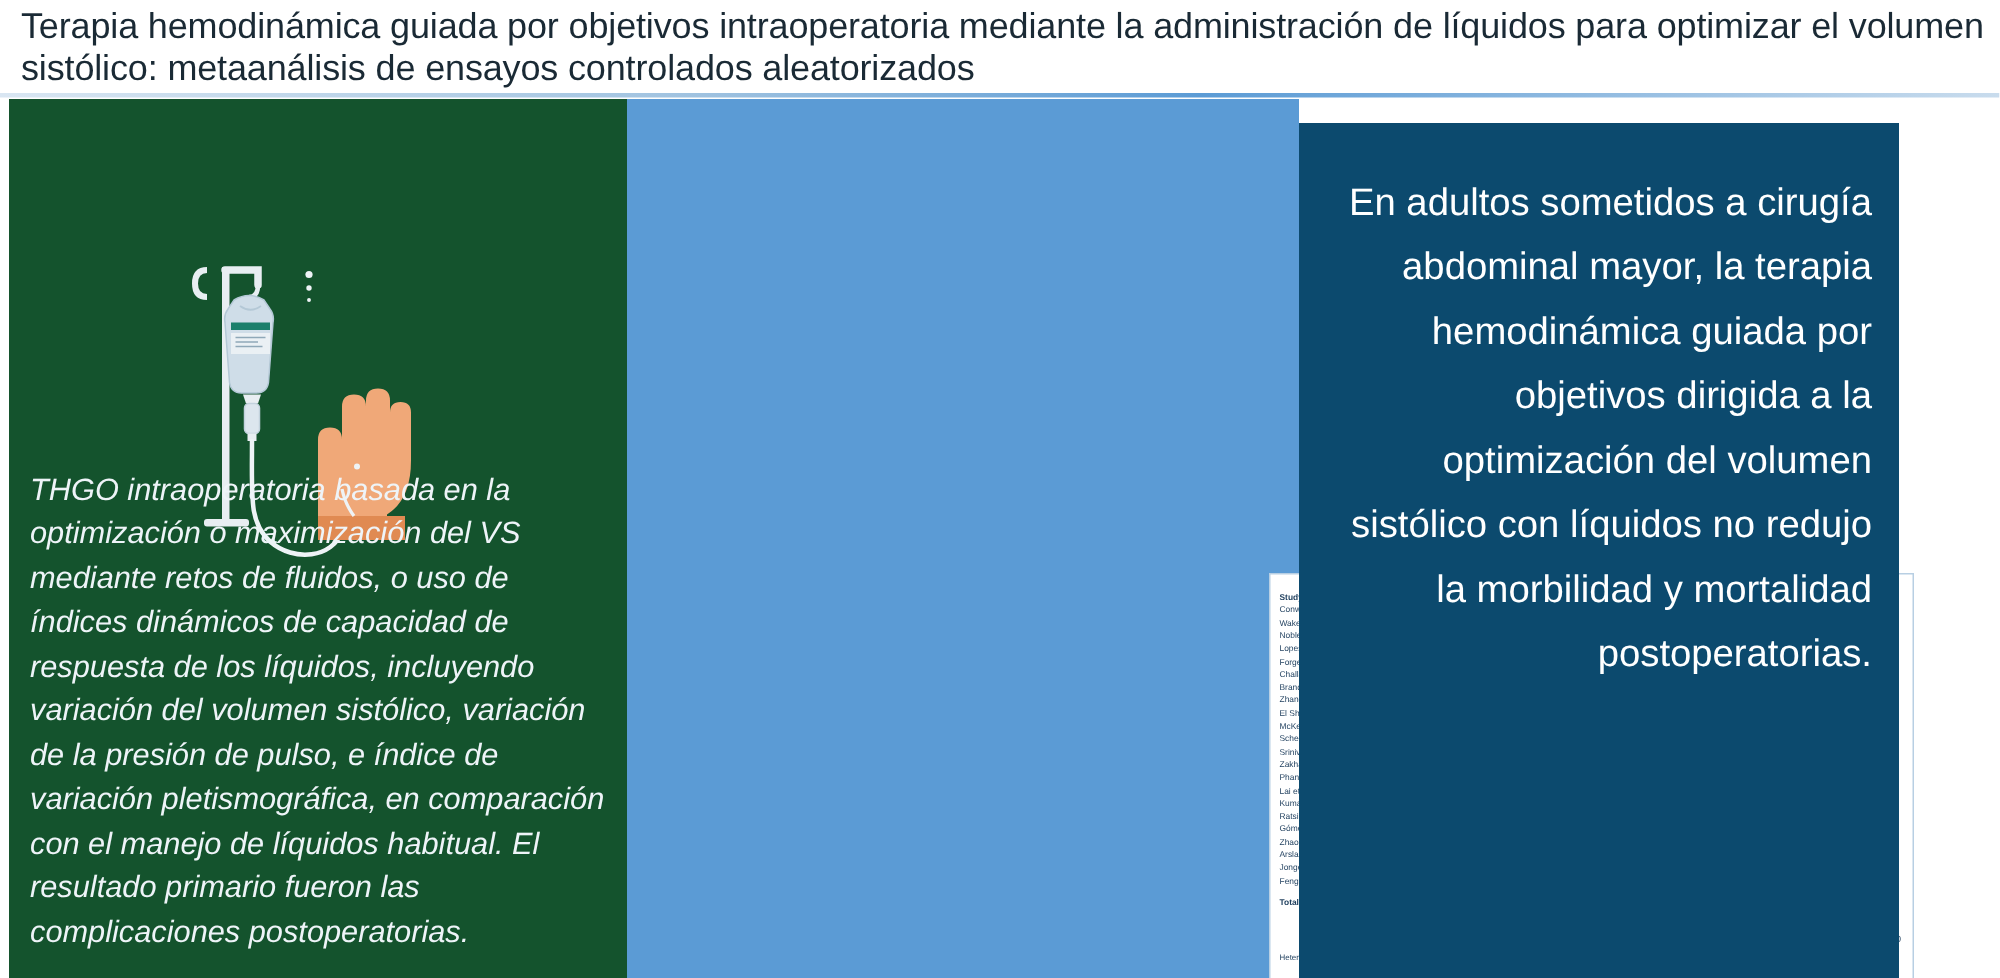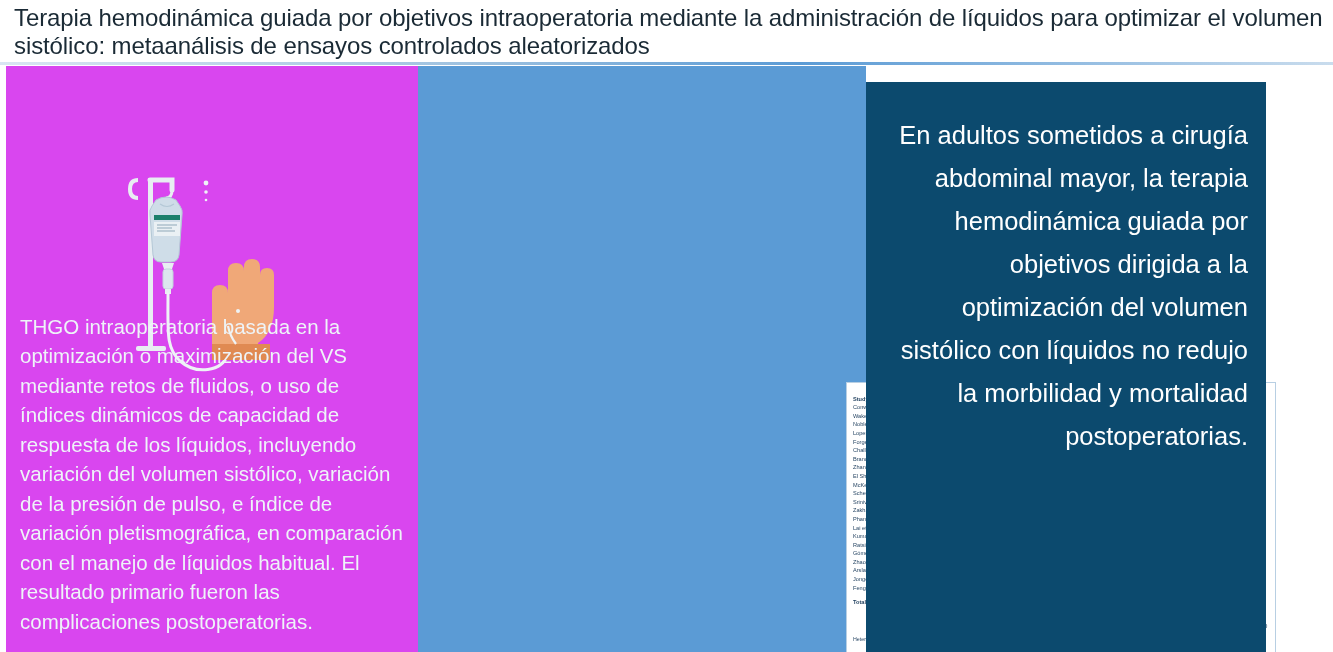--- a/index.html
+++ b/index.html
@@ -18,21 +18,21 @@
     letter-spacing:-0.1px;
   }
   .title-rule{
     position:absolute;left:0;top:62px;width:1333px;height:3px;
     background:linear-gradient(to right,#d9e6f2 0%,#9fc2e0 35%,#5b9bd5 60%,#c9dced 100%);
   }
 
   
   .panels{position:absolute;left:0;top:66px;width:1333px;height:586px;}
   .panel{position:absolute;top:0;height:586px;}
-  .panel-left{left:6px;width:412px;background:#d946ef;}
+  .panel-left{left:6px;width:412px;background:#14532d;font-style:italic;}
   .panel-mid{left:418px;width:448px;background:#5b9bd5;}
   .panel-right{left:866px;width:400px;background:#0c4a6e;margin-top:16px;}
 
   
   .left-text{
     position:absolute;left:14px;right:14px;bottom:16px;
     color:#eef4f8;font-size:20.5px;line-height:29.5px;
     text-align:left;
   }
 

